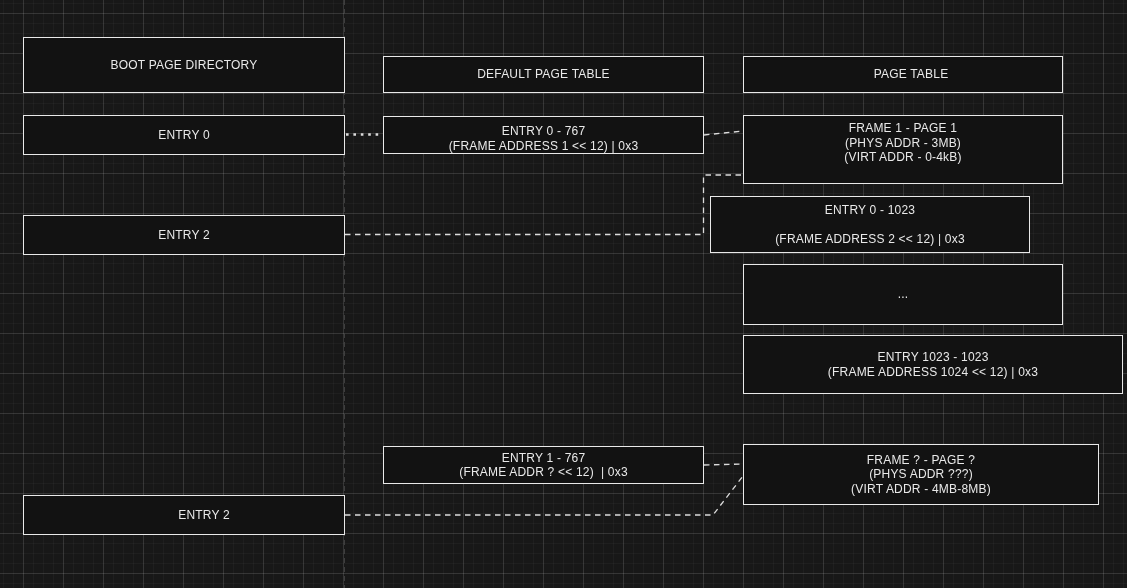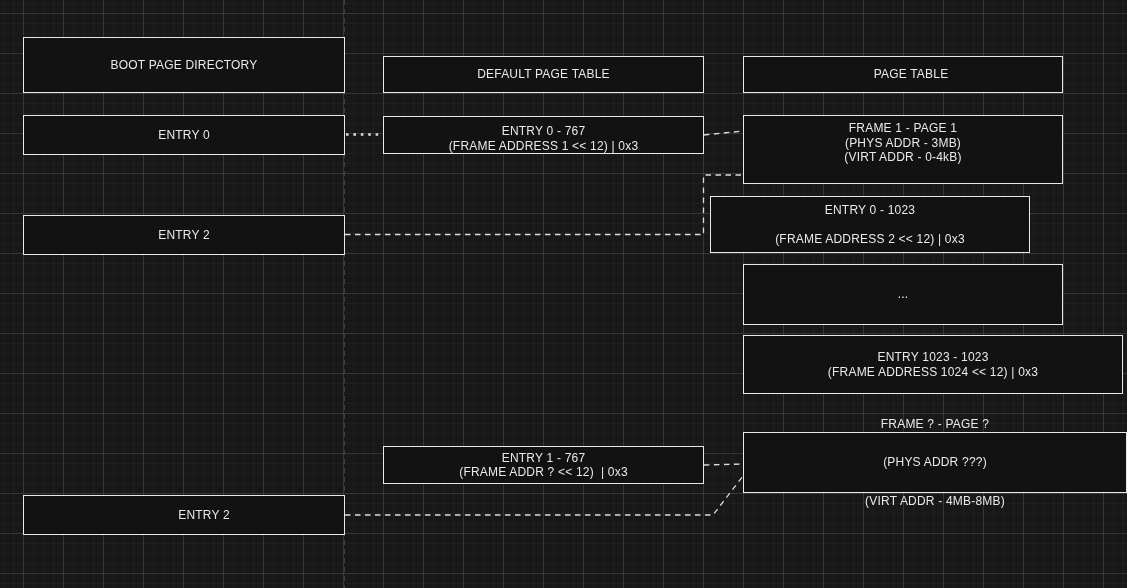--- a/index.html
+++ b/index.html
@@ -114,19 +114,19 @@
 
   <div class="box" style="left:743px; top:264px; width:320px; height:61px;">
     <span class="box-line">...</span>
   </div>
 
   <div class="box" style="left:743px; top:335px; width:380px; height:59px;">
     <span class="box-line">ENTRY 1023 - 1023</span>
     <span class="box-line">(FRAME ADDRESS 1024 &lt;&lt; 12) | 0x3</span>
   </div>
 
-  <div class="box" style="left:743px; top:432px; width:384px; height:61px;gap:24px;">
+  <div class="box" style="left:743px; top:444px; width:356px; height:61px;">
     <span class="box-line">FRAME ? - PAGE ?</span>
     <span class="box-line">(PHYS ADDR ???)</span>
     <span class="box-line">(VIRT ADDR - 4MB-8MB)</span>
   </div>
 
 </div>
 
 </body></html>

